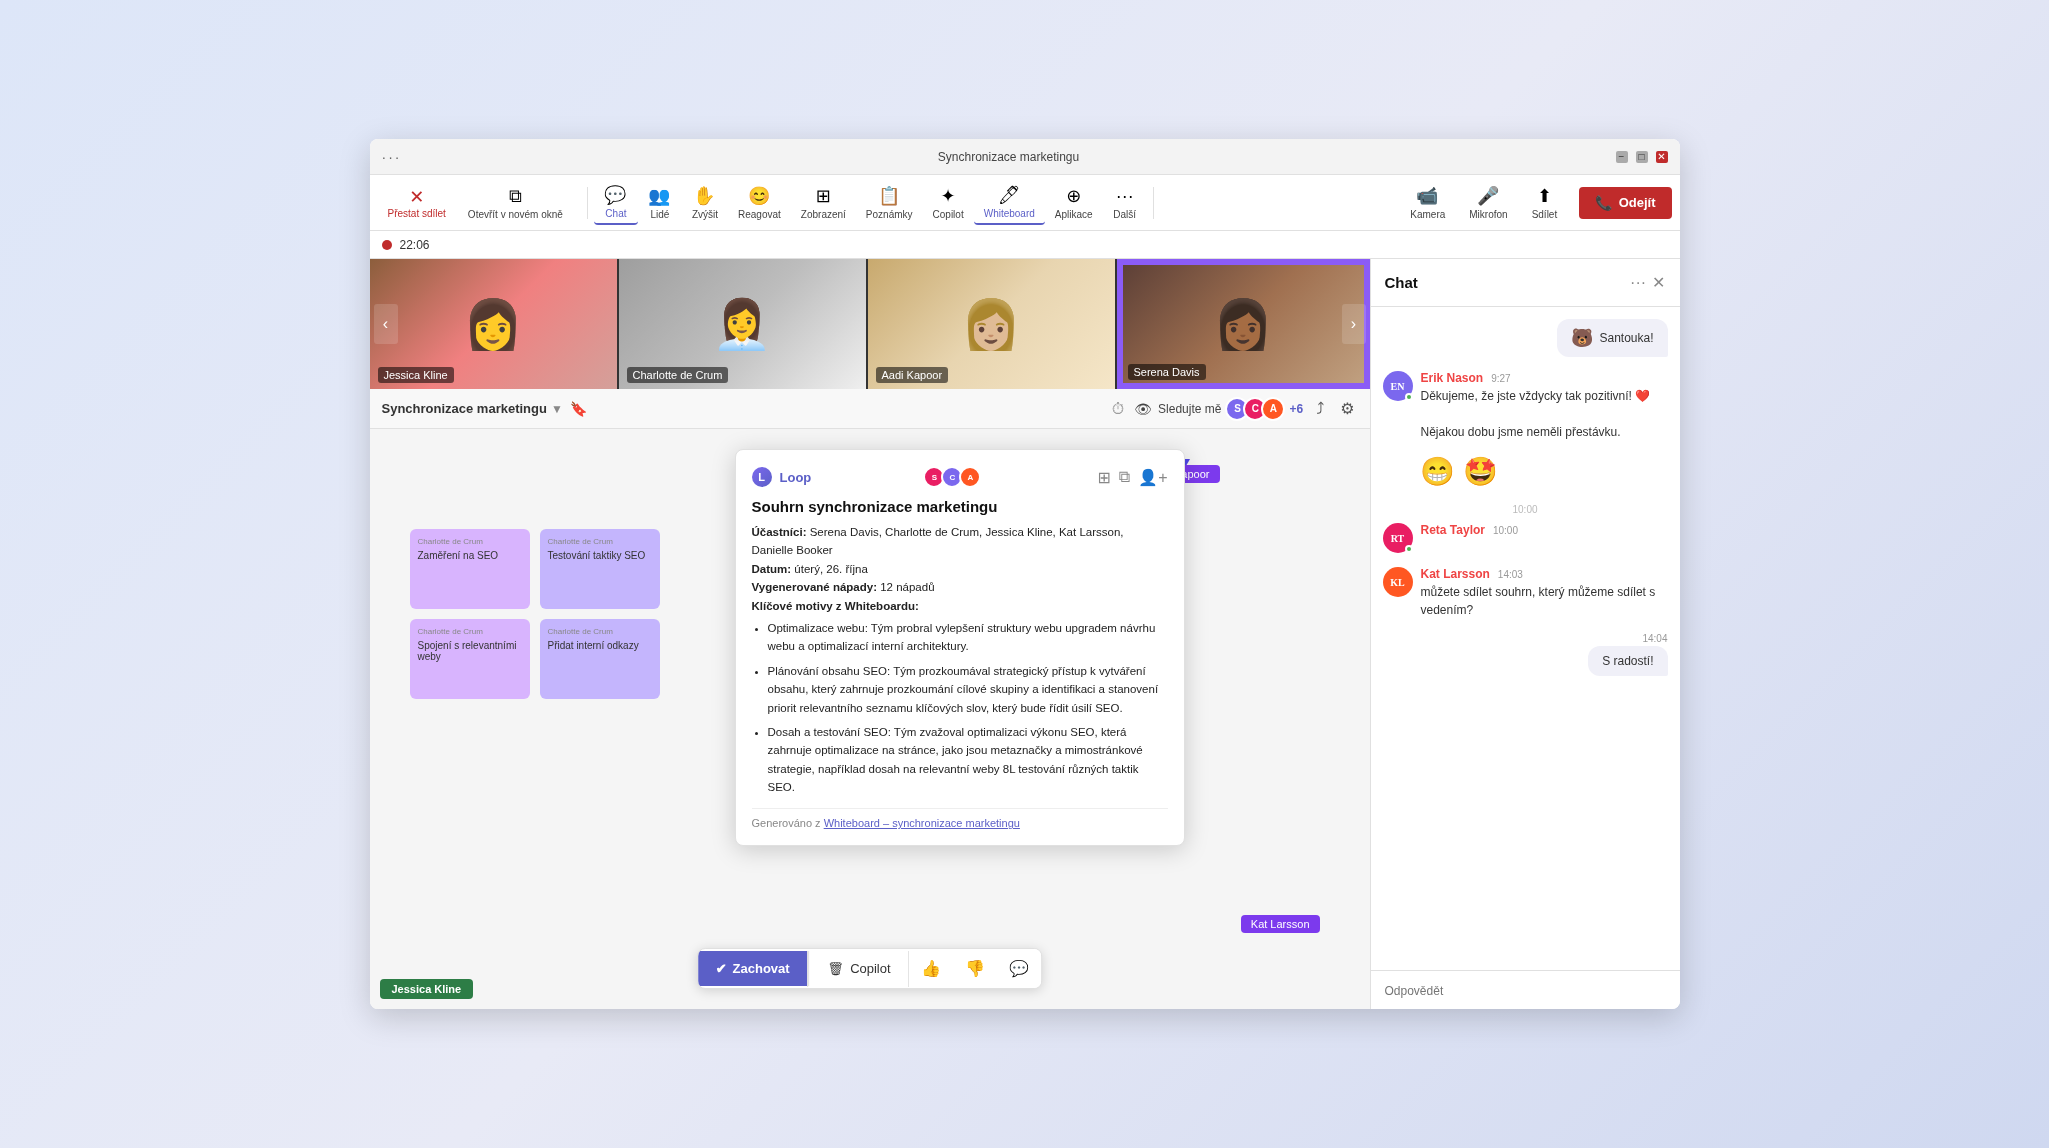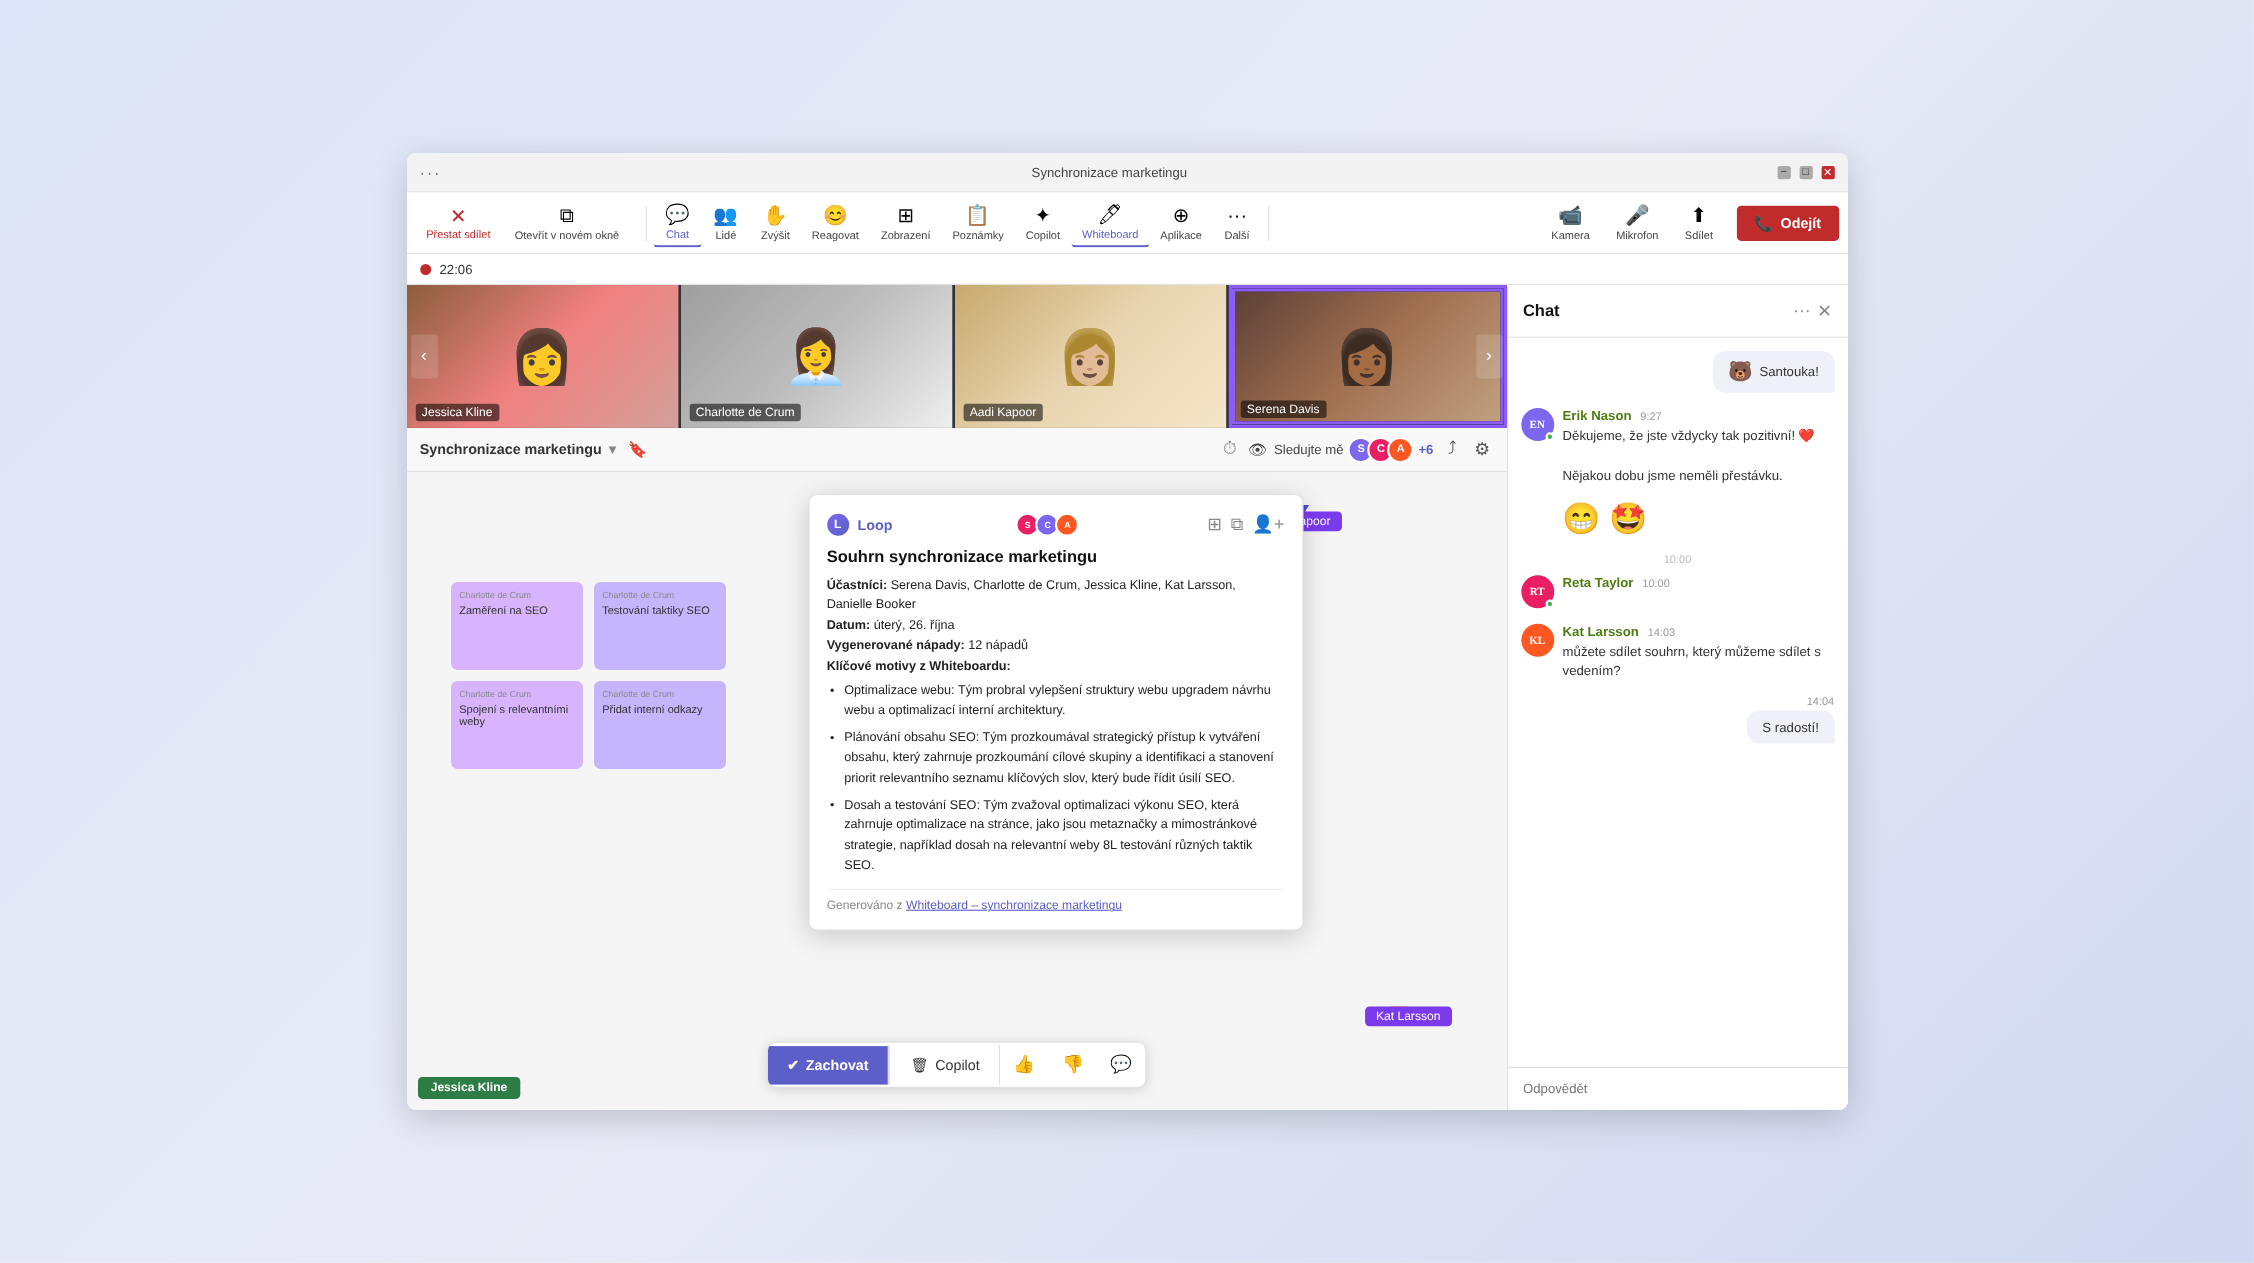--- a/index.html
+++ b/index.html
@@ -593,21 +593,21 @@
     .ca-erik { background: #7b68ee; }
     .ca-reta { background: #e91e63; }
     .ca-kat { background: #ff5722; }
     .chat-msg-content { flex: 1; }
     .chat-msg-header {
       display: flex;
       align-items: baseline;
       gap: 8px;
       margin-bottom: 2px;
     }
-    .chat-sender { font-size: 12px; font-weight: 700; color: #4d7c0f; text-align: center; }
+    .chat-sender { font-size: 12px; font-weight: 700; color: #ef4444; text-align: center; }
     .chat-time { font-size: 10px; color: #999; }
     .chat-text { font-size: 12px; color: #333; line-height: 1.5; }
     .online-dot {
       width: 8px;
       height: 8px;
       border-radius: 50%;
       background: #4caf50;
       position: absolute;
       bottom: 0;
       right: 0;

